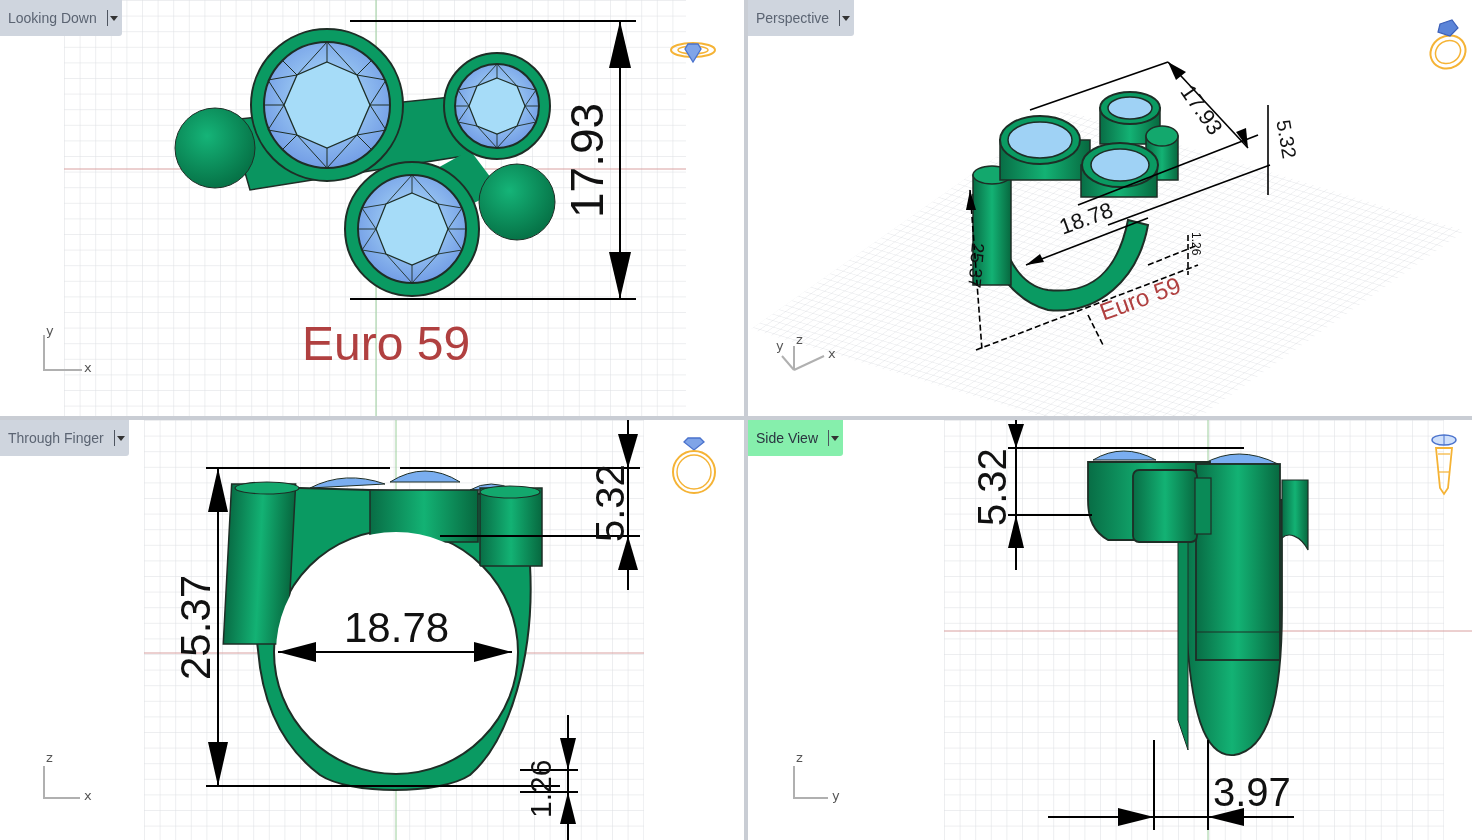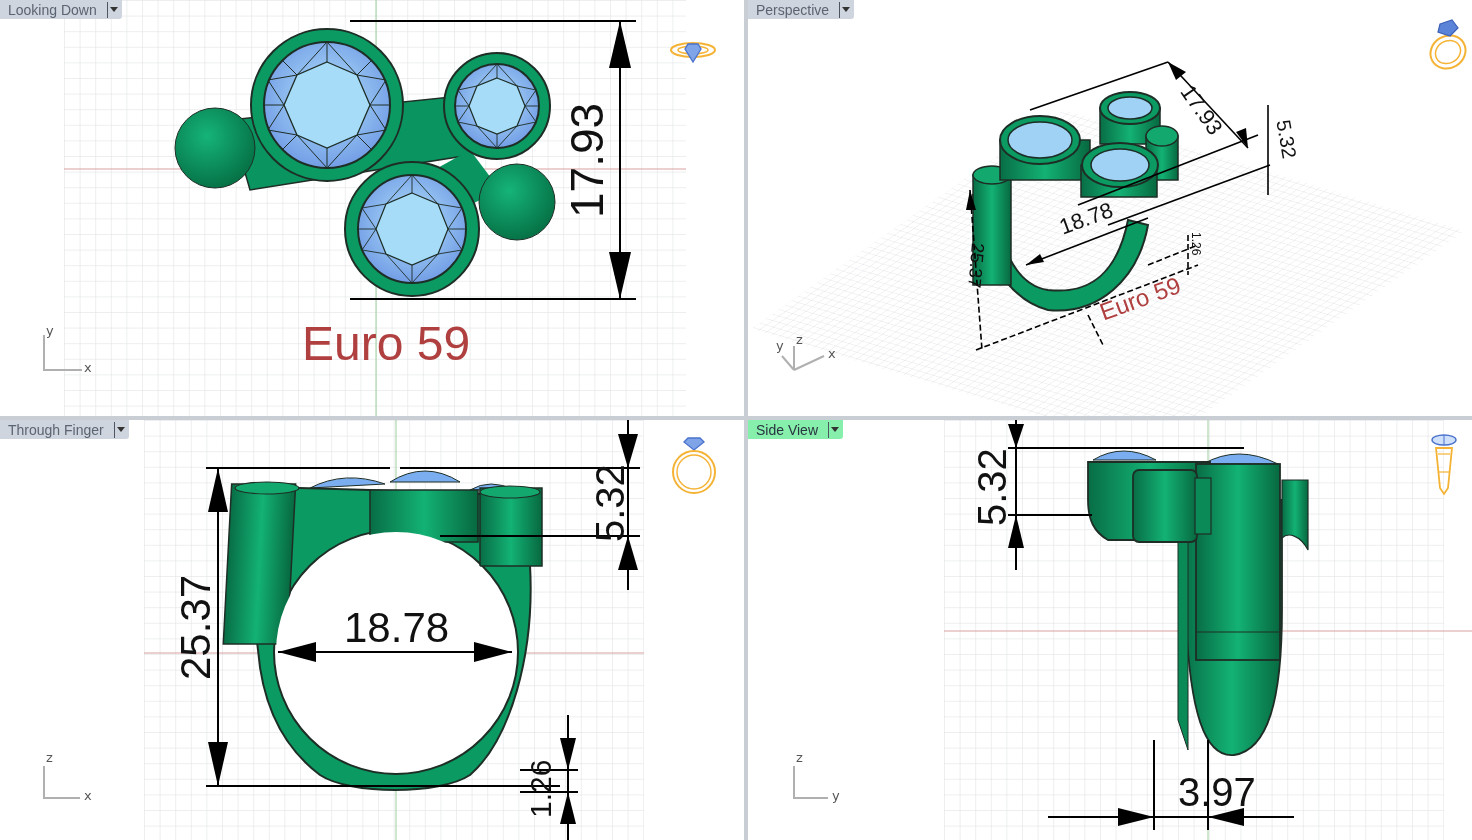--- a/index.html
+++ b/index.html
@@ -5,21 +5,21 @@
   * { box-sizing: border-box; margin: 0; padding: 0; }
   html, body { width: 1472px; height: 840px; overflow: hidden; background: #c9cdd4; font-family: "Liberation Sans", "DejaVu Sans", sans-serif; }
   .layout { position: relative; width: 1472px; height: 840px; }
   .viewport { position: absolute; background: #ffffff; overflow: hidden; }
   .vp-tl { left: 0; top: 0; width: 744px; height: 416px; }
   .vp-tr { left: 748px; top: 0; width: 724px; height: 416px; }
   .vp-bl { left: 0; top: 420px; width: 744px; height: 420px; }
   .vp-br { left: 748px; top: 420px; width: 724px; height: 420px; }
   .grid-svg { position: absolute; left: 0; top: 0; }
   .vp-tab {
-    position: absolute; left: 0; top: 0; height: 19px;
+    position: absolute; left: 0; top: 0; height: 36px;
     background: #cfd5de; color: #5b6472; font-size: 14px;
     display: flex; align-items: center; padding: 0 4px 0 8px;
     border-bottom-right-radius: 3px; z-index: 5;
   }
   .vp-tab.active { background: #86efac; color: #2a3340; }
   .vp-tab .tab-label { padding-right: 10px; white-space: nowrap; }
   .vp-tab .tab-drop { display: flex; align-items: center; border-left: 1px solid #4e5560; height: 16px; padding-left: 2px; }
   .vp-tab .tab-drop span { width: 0; height: 0; border-left: 4px solid transparent; border-right: 4px solid transparent; border-top: 5px solid #333; display: inline-block; }
   .axis-widget { position: absolute; z-index: 4; }
   .axis-label { position: absolute; font-size: 13px; color: #555; font-family: "DejaVu Sans", sans-serif; }
@@ -341,21 +341,21 @@
         <line x1="406" y1="320" x2="406" y2="410"></line>
         <line x1="460" y1="320" x2="460" y2="410"></line>
         <line x1="300" y1="397" x2="546" y2="397"></line>
       </g>
       <polygon points="268,28 260,4 276,4" fill="#000"></polygon>
       <polygon points="268,95 260,128 276,128" fill="#000"></polygon>
       <polygon points="406,397 370,388 370,406" fill="#000"></polygon>
       <polygon points="460,397 496,388 496,406" fill="#000"></polygon>
     </svg>
     <div class="dim-text" style="left:222px;top:106px;font-size:40px;transform:rotate(-90deg);transform-origin:left top;">5.32</div>
-    <div class="dim-text" style="left:430px;top:350px;font-size:40px;">3.97</div>
+    <div class="dim-text" style="left:430px;top:350px;font-size:40px;padding-left:35px;">3.97</div>
 
     <div class="vp-tab active">
       <span class="tab-label">Side View</span>
       <span class="tab-drop">
           <span></span>
         </span>
     </div>
 
     <div class="axis-widget" style="left:40px;top:332px;width:60px;height:50px;">
       <svg width="60" height="50">

